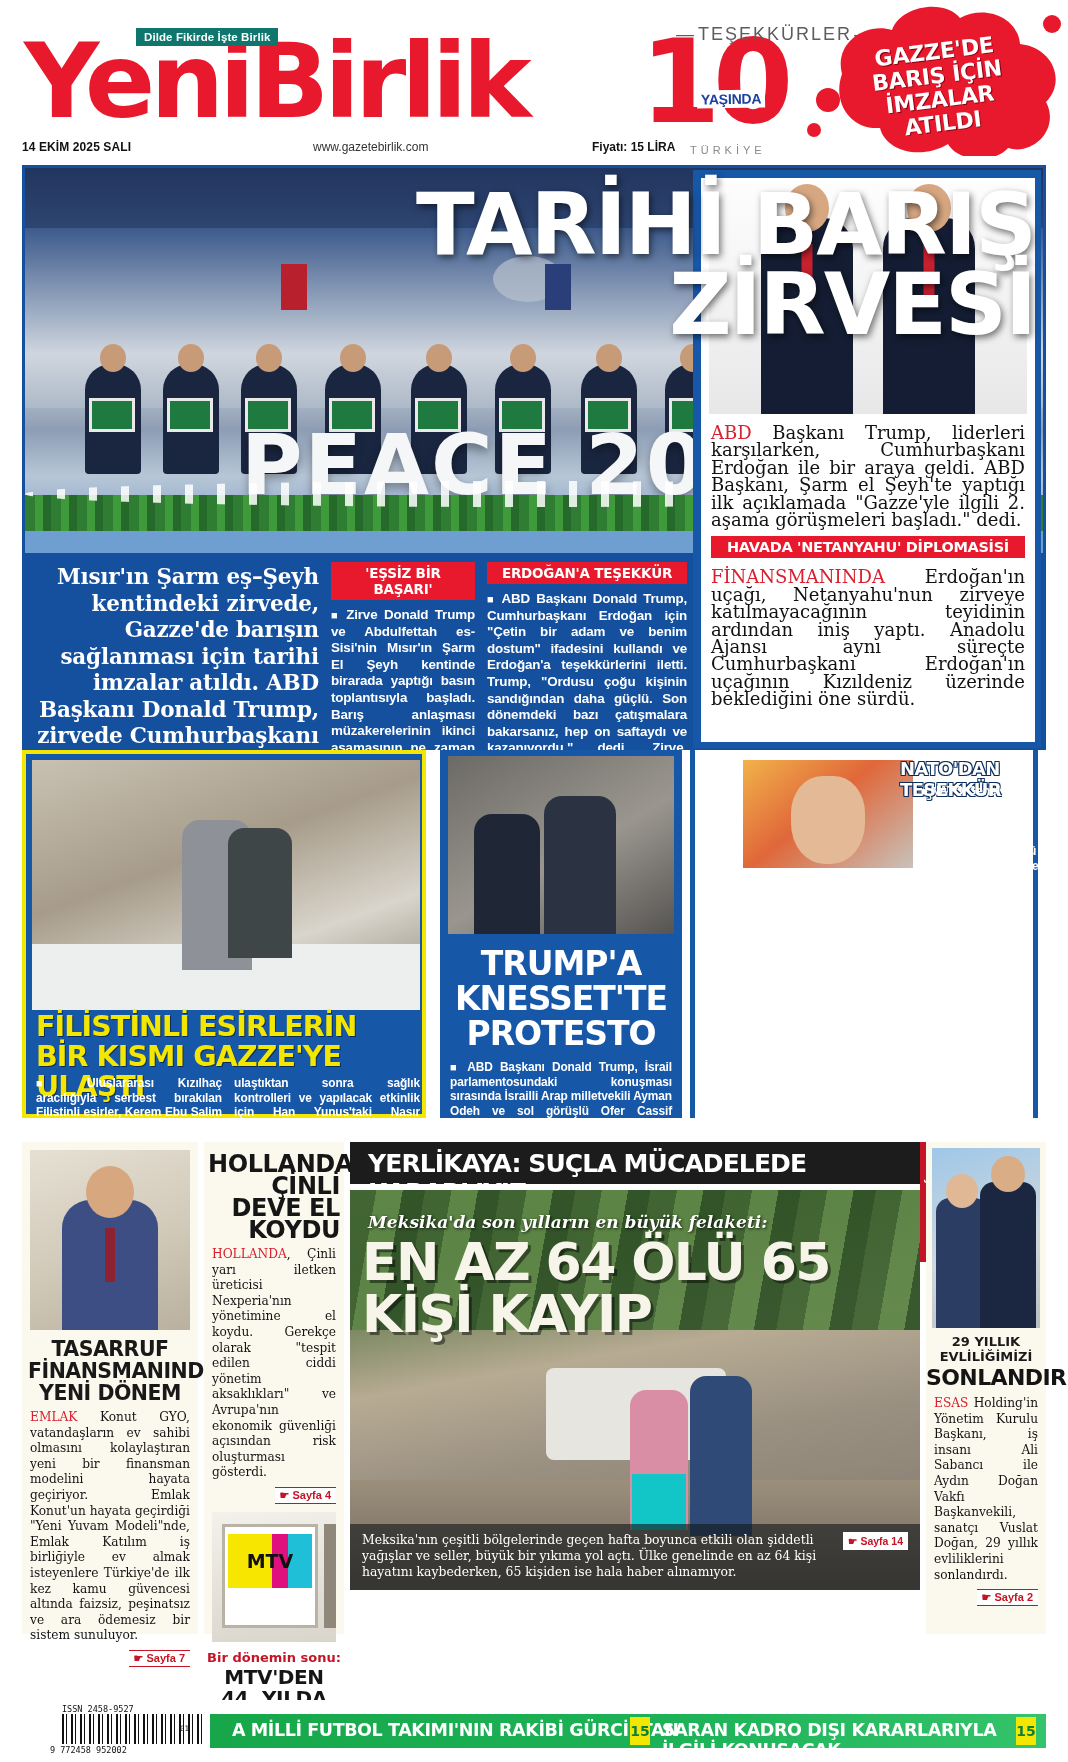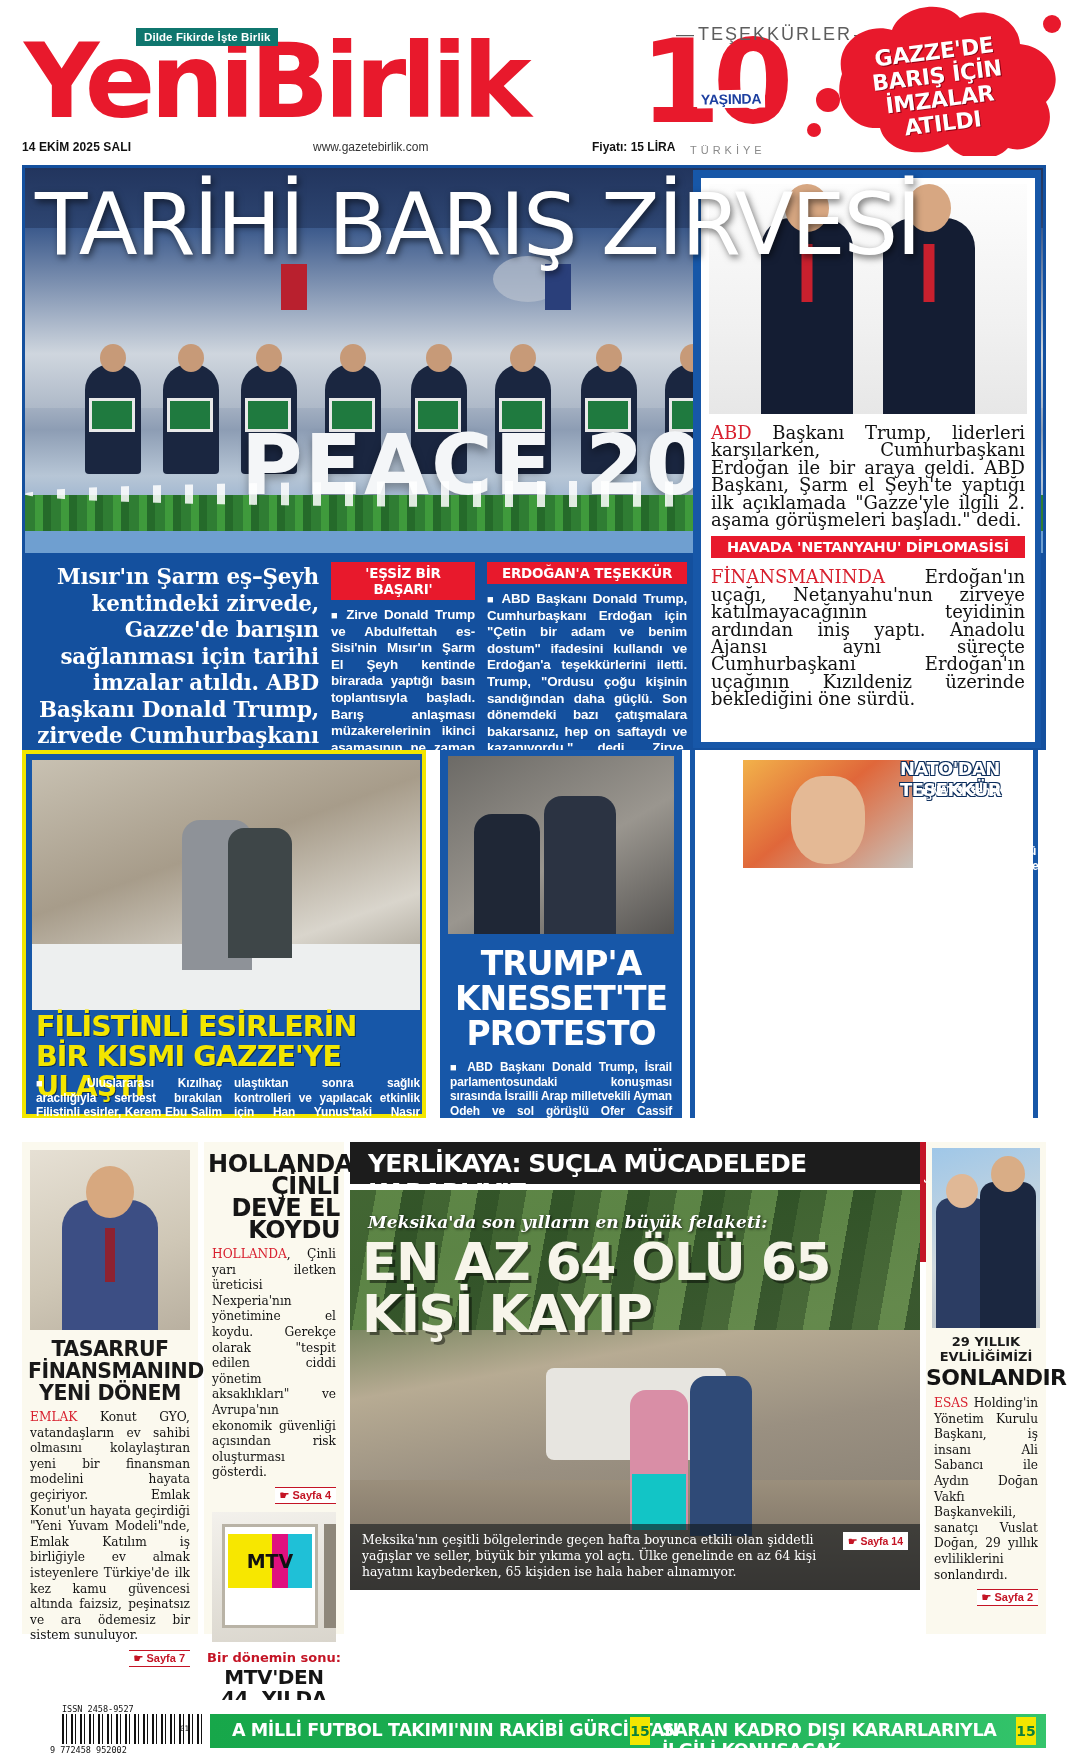--- a/index.html
+++ b/index.html
@@ -90,22 +90,22 @@
     background: repeating-linear-gradient(90deg,#2f7d33 0 10px,#3f9a3c 10px 18px,#256a2a 18px 26px);
   }
   .greenery::after{
     content:""; position:absolute; left:0; top:-14px; width:100%; height:26px;
     background: repeating-linear-gradient(90deg,rgba(255,255,255,.85) 0 8px, transparent 8px 32px);
     border-radius:50%;
   }
   .blue-floor{position:absolute;left:0;bottom:0;width:100%;height:22px;background:#6f9fd0;}
 
   .main-head {
-    position:absolute; left:10px; top:16px; width:1000px; text-align:left;
-    font-family:"DejaVu Sans",sans-serif; font-weight:normal; font-size:86px;
+    position:absolute; left:10px; top:16px; width:1000px; text-align:right;
+    font-family:"DejaVu Sans",sans-serif; font-weight:bold; font-size:86px;
     color:#fff; letter-spacing:-2px; line-height:80px;
     text-shadow: 2px 3px 7px rgba(0,0,0,.55);
     z-index:5;
   }
 
   
   .lead-cols { position:absolute; left:0; top:392px; width:1018px; height:190px; color:#fff; }
   .lead-sum {
     position:absolute; left:12px; top:4px; width:282px;
     font-family:"DejaVu Serif", serif; font-weight:bold; font-size:21.5px; line-height:26.5px;

